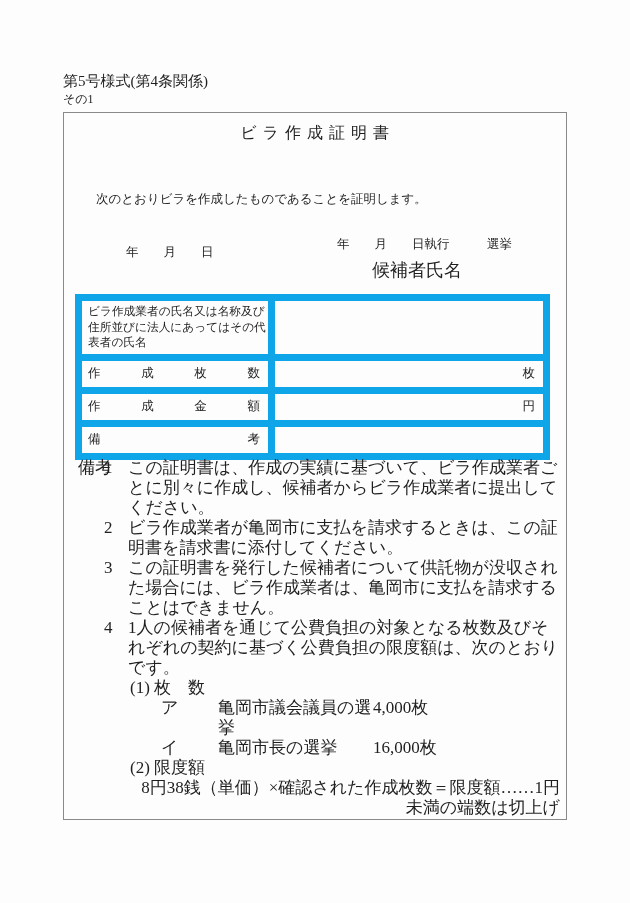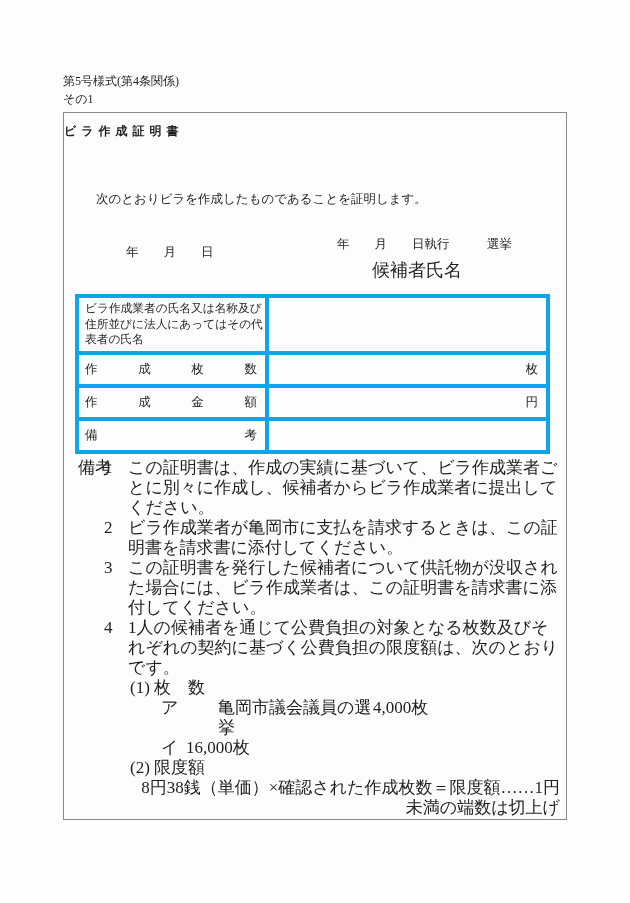--- a/index.html
+++ b/index.html
@@ -6,43 +6,43 @@
   body{
     width:630px;height:903px;
     background:#fcfcfc;
     font-family:"Liberation Serif","DejaVu Serif",serif;
     color:#1f1f1f;
     position:relative;
     -webkit-font-smoothing:antialiased;
   }
   .page{position:absolute;left:0;top:0;width:630px;height:903px;background:#fdfdfd;overflow:hidden;}
 
-  .form-number{position:absolute;left:63px;top:74px;font-size:12px;line-height:14px;}
+  .form-number{position:absolute;left:63px;top:74px;font-size:15px;line-height:14px;}
   .form-part{position:absolute;left:63px;top:92px;font-size:12px;line-height:14px;}
 
   .cert-box{
     position:absolute;left:63px;top:112px;width:502px;height:706px;
     border:1px solid #8a8a8a;background:#fdfdfd;
   }
   .cert-title{
     position:absolute;left:0;top:10px;width:100%;
-    text-align:left;font-size:12px;letter-spacing:1px;font-weight:bold;
+    text-align:center;font-size:16px;letter-spacing:1px;
   }
   .cert-statement{position:absolute;left:32px;top:46px;font-size:12.5px;margin-top:32px;}
   .date-line{position:absolute;left:62px;top:83px;font-size:12.5px;margin-top:48px;}
   .election-line{position:absolute;left:273px;top:123px;font-size:12.5px;text-align:center;}
   .candidate-label{position:absolute;left:308px;top:145px;font-size:18px;}
 
   table.cert-table{
     position:absolute;left:11px;top:181px;
     border-collapse:collapse;width:475px;table-layout:fixed;
     font-size:12px;
   }
   table.cert-table td{
-    border:4px solid #0ea5e9;
+    border:7px solid #0ea5e9;
     vertical-align:middle;
     padding:0;
   }
   td.lbl{width:186px;}
   td.val{}
   .lbl-wrap{padding:3px 0 3px 6px;width:181px;line-height:15.5px;font-size:11.7px;}
   .lbl-just{display:flex;justify-content:space-between;padding:0 8px 0 6px;font-size:12.5px;}
   .row-mid{height:33px;}
   .row-tall{height:50px;vertical-align:top !important;}
   .unit-cell{text-align:right;padding-right:8px !important;font-size:12.5px;}
@@ -133,40 +133,41 @@
 
         <div class="note-item">
           <span class="note-num">1</span><span>この証明書は、作成の実績に基づいて、ビラ作成業者ごとに別々に作成し、候補者からビラ作成業者に提出してください。</span>
         </div>
 
         <div class="note-item">
           <span class="note-num">2</span><span>ビラ作成業者が亀岡市に支払を請求するときは、この証明書を請求書に添付してください。</span>
         </div>
 
         <div class="note-item">
-          <span class="note-num">3</span><span>この証明書を発行した候補者について供託物が没収された場合には、ビラ作成業者は、この証明書を請求書に添付してください。</span>
+          <span class="note-num">3</span><span>この証明書を発行した候補者について供託物が没収された場合には、ビラ作成業者は、亀岡市に支払を請求することはできません。</span>
         </div>
 
         <div class="note-item">
           <span class="note-num">4</span><span>1人の候補者を通じて公費負担の対象となる枚数及びそれぞれの契約に基づく公費負担の限度額は、次のとおりです。</span>
           <div class="note-sub">
 
             <div class="sub-head">
               <span class="paren">(1)</span>
               <span>枚　数</span>
             </div>
 
             <div class="kana-row">
               <span class="kana">ア</span>
               <span class="kname">亀岡市議会議員の選挙</span>
               <span>4,000枚</span>
             </div>
 
             <div class="kana-row">
               <span class="kana">イ</span>
+              <span class="kname">亀岡市長の選挙</span>
               <span>16,000枚</span>
             </div>
 
             <div class="sub-head">
               <span class="paren">(2)</span>
               <span>限度額</span>
             </div>
 
             <div class="formula">8円38銭（単価）×確認された作成枚数＝限度額……1円未満の端数は切上げ</div>
 

